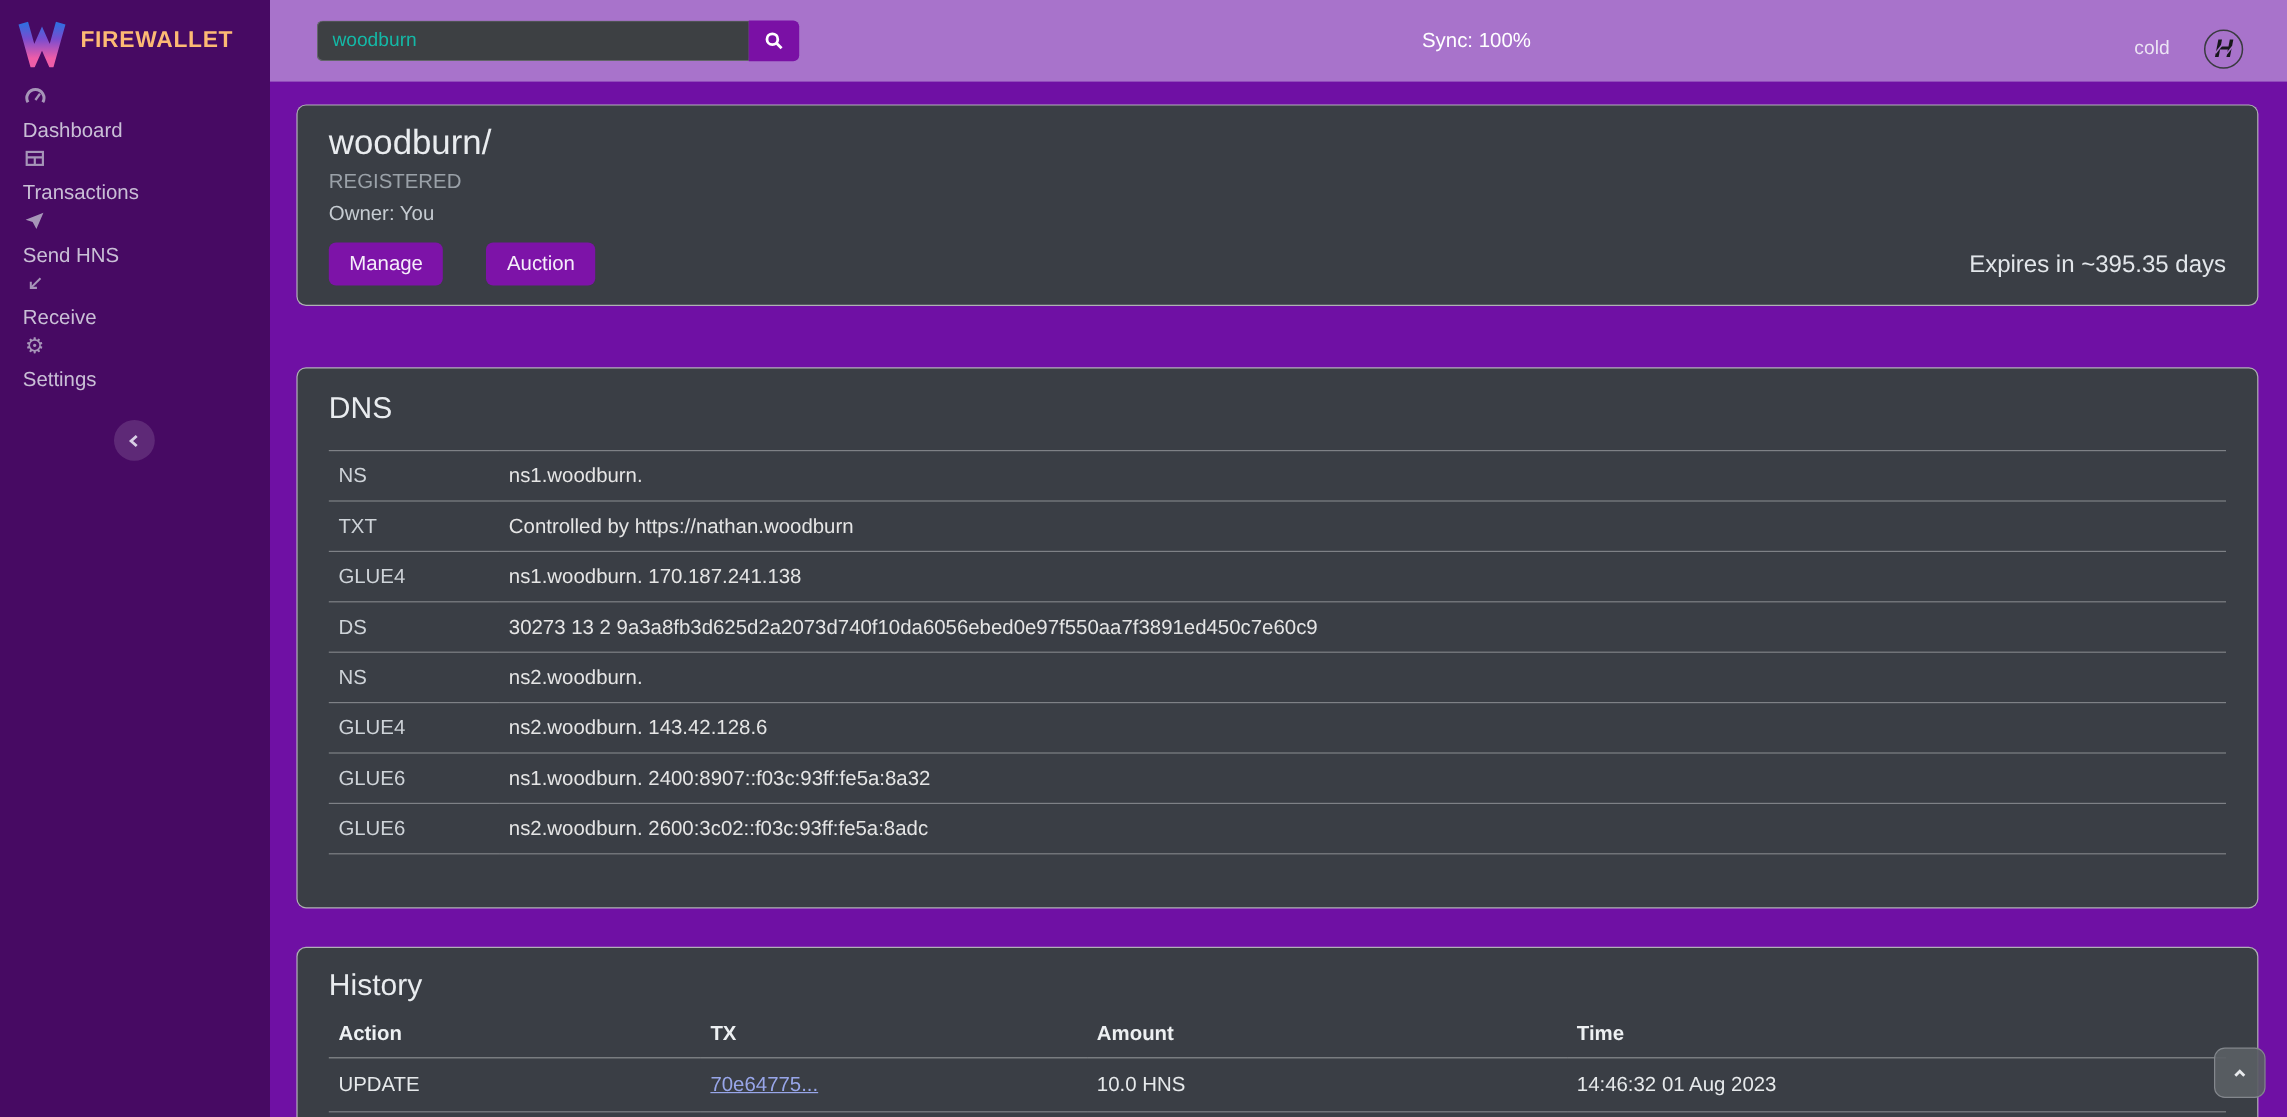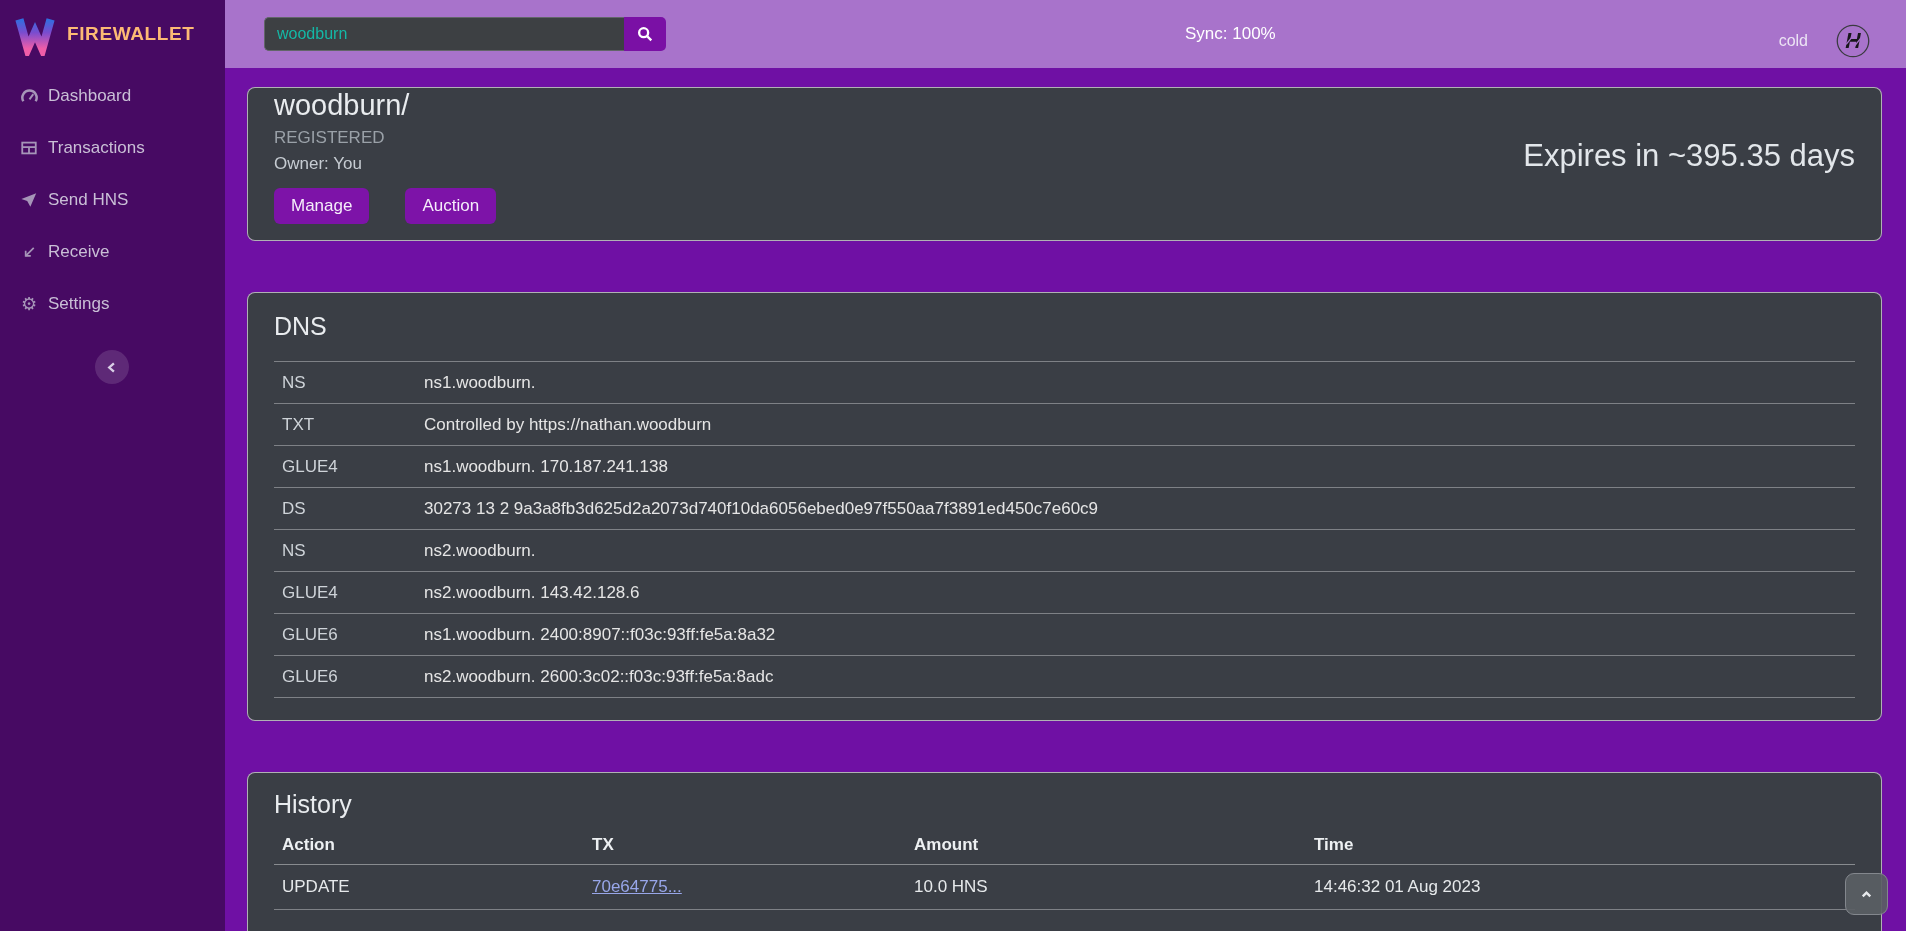--- a/index.html
+++ b/index.html
@@ -7,21 +7,21 @@
   body {
     width:1906px; height:931px; position:relative; overflow:hidden;
     background:#6f10a4; font-family:"Liberation Sans", sans-serif;
   }
 
   
   .sidebar { position:absolute; left:0; top:0; width:225px; height:931px; background:#470a63; z-index:3; }
   .brand { height:68px; display:flex; align-items:center; padding-left:13px; gap:10px; }
   .brand-name { color:#fdba74; font-weight:bold; font-size:19px; letter-spacing:0.6px; }
   .nav { padding-top:2px; }
-  .nav-item { height:52px; display:flex; align-items:center; gap:9px; padding-left:19px; color:#c9bfd6; font-size:17px; cursor:pointer; }
+  .nav-item { height:52px; display:flex; align-items:flex-start; gap:9px; padding-left:19px; color:#c9bfd6; font-size:17px; cursor:pointer;flex-direction:column; }
   .nav-icon { width:20px; height:20px; color:#a695b8; display:flex; align-items:center; justify-content:center; flex:none; }
   .gear-glyph { font-size:18px; line-height:20px; color:#a695b8; }
   .collapse-btn { position:absolute; left:95px; top:350px; width:34px; height:34px; border-radius:50%;
     background:rgba(255,255,255,0.13); display:flex; align-items:center; justify-content:center; color:#d9cfe6; cursor:pointer; }
 
   
   .topbar { position:absolute; left:225px; top:0; width:1681px; height:68px; background:#a873cb; display:flex; align-items:center; z-index:2; }
   .search-group { display:flex; margin-left:39px; }
   .search-input { width:360px; height:34px; background:#3d4043; border:1px solid #626569; border-right:none;
     border-radius:5px 0 0 5px; color:#14b8a6; font-size:16px; padding:0 12px; outline:none; font-family:inherit; }
@@ -29,31 +29,31 @@
     display:flex; align-items:center; justify-content:center; cursor:pointer; }
   .sync { position:absolute; left:960px; color:#ffffff; font-size:17px; }
   .wallet { position:absolute; right:36px; display:flex; align-items:center; gap:28px;margin-top:13px; }
   .wallet-label { color:#ece4f4; font-size:16px; }
   .wallet-logo { width:34px; height:34px; display:block; }
 
   
   .content { position:absolute; left:225px; top:68px; width:1681px; height:863px; padding:19px 24px 0 22px; overflow:hidden; }
   .card { background:#3a3e45; border:1px solid rgba(255,255,255,0.6); border-radius:8px; }
 
-  .domain-card { display:flex; justify-content:space-between; align-items:center; padding:0 26px 16px; margin-bottom:51px; }
+  .domain-card { display:flex; justify-content:space-between; align-items:flex-end; padding:14px 26px 16px; margin-bottom:51px; }
   .domain-title { color:#e9ecef; font-size:29px; line-height:34px; }
   .domain-status { color:#9aa1a8; font-size:17px; line-height:24px; margin-top:4px; }
   .domain-owner { color:#c6ccd2; font-size:17px; line-height:24px; margin-top:2px; }
   .btn-row { display:flex; gap:36px; margin-top:12px; }
   .btn { background:#7d13a8; color:#f5edfa; border:none; border-radius:6px; font-size:17px; font-family:inherit; padding:8px 17px; cursor:pointer; }
-  .domain-expires { color:#e2e6ea; font-size:31px; line-height:34px;margin-left:32px; }
+  .domain-expires { color:#e2e6ea; font-size:20px; line-height:34px;margin-left:32px; }
 
   .card-title { color:#e9ecef; font-size:25px; line-height:30px; font-weight:normal; margin:0; }
 
-  .dns-card { padding:18px 26px 22px; margin-bottom:51px; }
+  .dns-card { padding:18px 26px 44px; margin-bottom:32px; }
   .dns-table { width:100%; border-collapse:collapse; margin-top:20px; font-size:17px; border-top:1px solid rgba(255,255,255,0.35); }
   .dns-table td { border-bottom:1px solid rgba(255,255,255,0.35); padding:10px 8px; line-height:21px; }
   .dns-type { width:142px; color:#ced3d8; }
   .dns-value { color:#e5e5e5; }
 
   .history-card { padding:16px 26px 60px; }
   .history-table { width:100%; border-collapse:collapse; font-size:17px; margin-top:6px; }
   .history-table th { text-align:left; color:#edf0f2; font-weight:bold; padding:9px 8px; line-height:21px;
     border-bottom:1px solid rgba(255,255,255,0.4); }
   .history-table td { padding:12px 8px; line-height:20px; color:#e6e9eb; border-bottom:1px solid rgba(255,255,255,0.35); }

